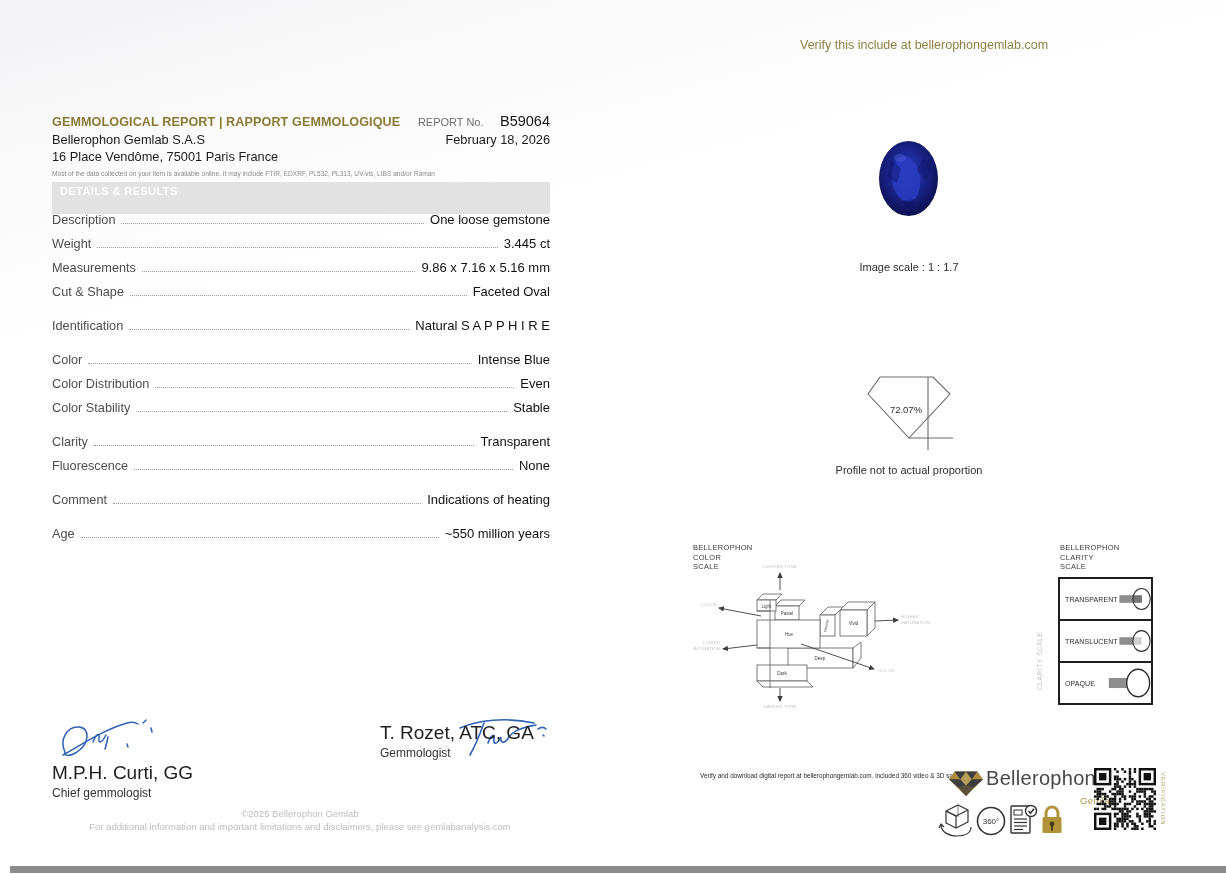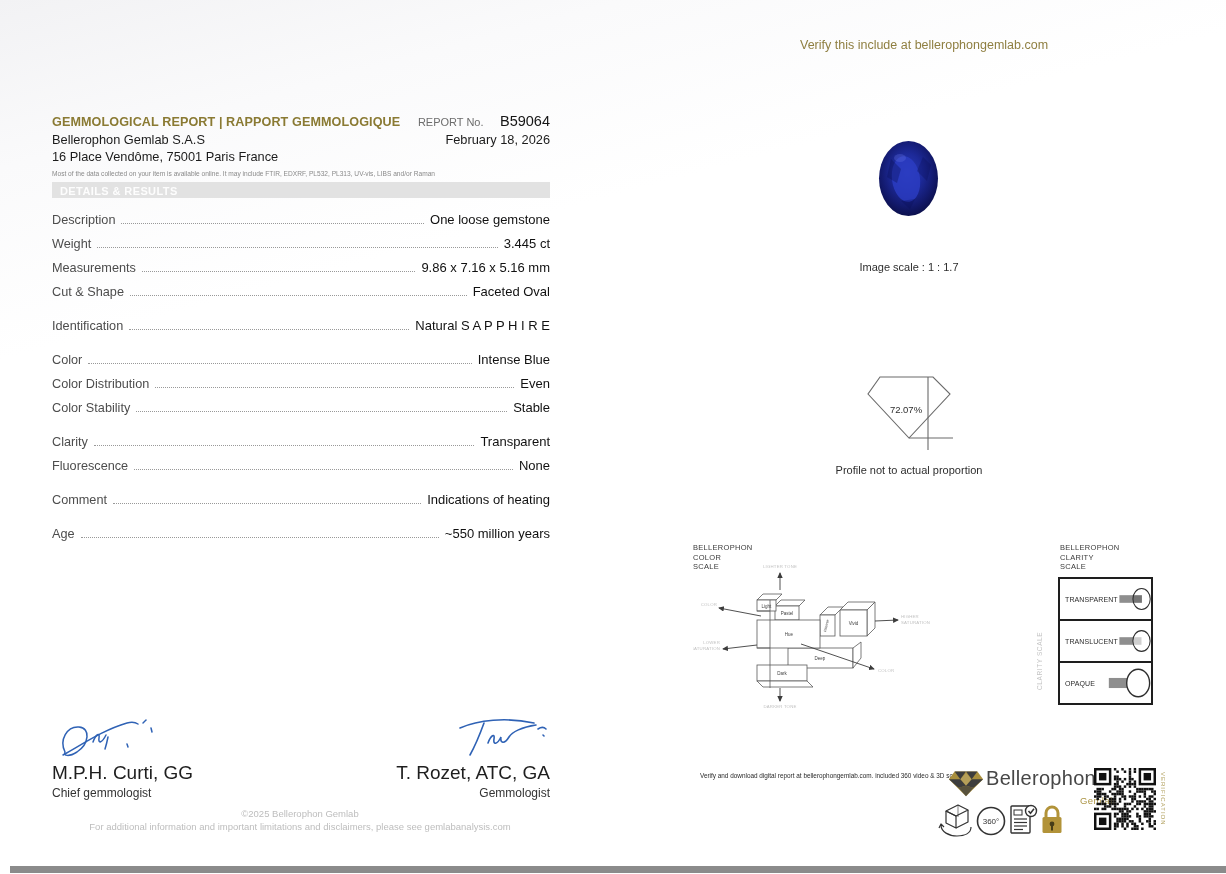--- a/index.html
+++ b/index.html
@@ -15,21 +15,21 @@
   
   .report-header { left:52px; top:112px; width:498px; }
   .hrow { display:flex; justify-content:space-between; align-items:baseline;gap:16px; }
   .h-title { color:#8a7a33; font-weight:bold; font-size:12.6px; letter-spacing:.1px; white-space:nowrap; }
   .h-repno-label { color:#6d6d6d; font-size:11px; margin-right:12px; }
   .h-repno { color:#151515; font-size:14.5px; }
   .h-company { color:#1c1c1c; font-size:12.8px; margin-top:2px; }
   .h-date { color:#1c1c1c; font-size:12.8px; }
   .h-address { color:#1c1c1c; font-size:12.8px; margin-top:2px; }
   .h-note { color:#8a8a8a; font-size:6.6px; margin-top:6px; white-space:nowrap; }
-  .h-bar { margin-top:5px; height:16px; background:#e2e2e2; color:#fdfdfd; font-weight:bold;
+  .h-bar { margin-top:5px; height:32px; background:#e2e2e2; color:#fdfdfd; font-weight:bold;
            font-size:11px; letter-spacing:.4px; line-height:18px; padding-left:8px; }
 
   
   .details { left:52px; top:206px; width:498px; }
   .dgroup { margin-bottom:10px; }
   .drow { display:flex; align-items:flex-end; height:24px; padding-bottom:3px; }
   .dlabel { color:#4d4d4d; font-size:12.7px; white-space:nowrap; }
   .dots { flex:1; border-bottom:1.5px dotted #999; margin:0 6px 3px 6px; }
   .dvalue { color:#111; font-size:13px; white-space:nowrap; }
 
@@ -53,21 +53,21 @@
   
   .verify-note { left:700px; top:772px; font-size:6.4px; color:#2a2a2a; white-space:nowrap; }
   .brand-text { left:986px; top:767px; font-size:20px; color:#474747; letter-spacing:.3px; white-space:nowrap; }
   .brand-sup { font-size:9px; vertical-align:9px; color:#474747; }
   .brand-sub { left:1044px; top:795px; font-size:9.5px; color:#ac9545; letter-spacing:.4px;margin-left:36px; }
   .icons-row { left:938px; top:799px; display:flex; gap:1px; align-items:flex-end; }
   .verif-side { left:1160px; top:772px; font-size:6px; color:#b3a261; letter-spacing:1px; writing-mode:vertical-rl; }
 
   
   .sig-left-block { left:52px; top:762px; }
-  .sig-right-block { left:380px; top:762px; width:170px; text-align:right; }
+  .sig-right-block { left:380px; top:722px; width:170px; text-align:left; }
   .sig-name { font-size:19px; color:#1e1e1e; }
   .sig-title { font-size:12px; color:#333; margin-top:2px; }
 
   .doc-footer { left:52px; top:808px; width:496px; text-align:center; color:#bdbdbd;
                 font-size:9.5px; line-height:12.5px; }
 
   .bottom-bar { left:10px; right:0; bottom:1px; height:7px; background:#8b8b8b; }
 
   svg text { font-family:"Liberation Sans", sans-serif; }
 </style>

